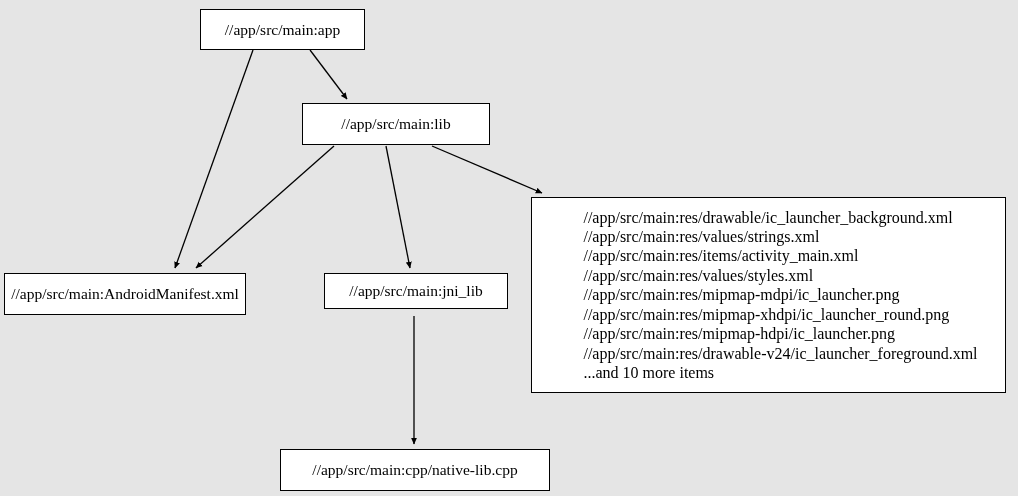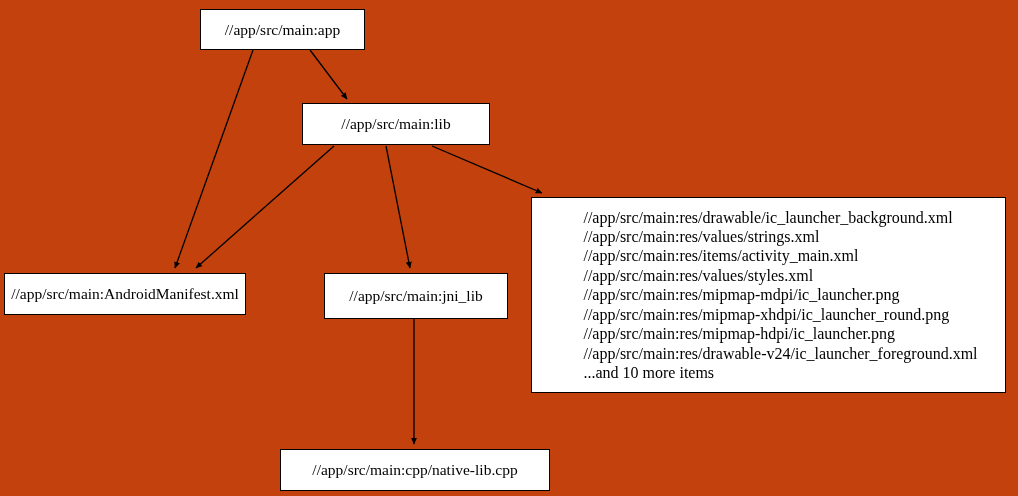--- a/index.html
+++ b/index.html
@@ -5,21 +5,21 @@
 <style>
   html, body {
     margin: 0;
     padding: 0;
     background: #ffffff;
   }
   #canvas {
     position: relative;
     width: 1018px;
     height: 496px;
-    background: #c2410c;
+    background: #e5e5e5;
     overflow: hidden;
     font-family: "Liberation Serif", "DejaVu Serif", serif;
   }
   #edges {
     position: absolute;
     left: 0;
     top: 0;
     width: 1018px;
     height: 496px;
     pointer-events: none;
@@ -52,21 +52,21 @@
     padding: 0 6px;
     margin-left: 24px;
   }
   .node-multiline .ml-line {
     display: block;
     white-space: nowrap;
   }
   #node-app      { left: 200px; top: 9px;   width: 165px; height: 41px; }
   #node-lib      { left: 302px; top: 103px; width: 188px; height: 42px; }
   #node-manifest { left: 4px;   top: 273px; width: 242px; height: 42px; }
-  #node-jnilib   { left: 324px; top: 273px; width: 184px; height: 46px; }
+  #node-jnilib   { left: 324px; top: 273px; width: 184px; height: 36px; }
   #node-res      { left: 531px; top: 197px; width: 475px; height: 196px; }
   #node-nativelib{ left: 280px; top: 449px; width: 270px; height: 42px; }
 </style>
 </head>
 <body>
 
 <div id="canvas">
 
   <svg id="edges" viewBox="0 0 1018 496" width="1018" height="496" xmlns="http://www.w3.org/2000/svg">
     <defs>

